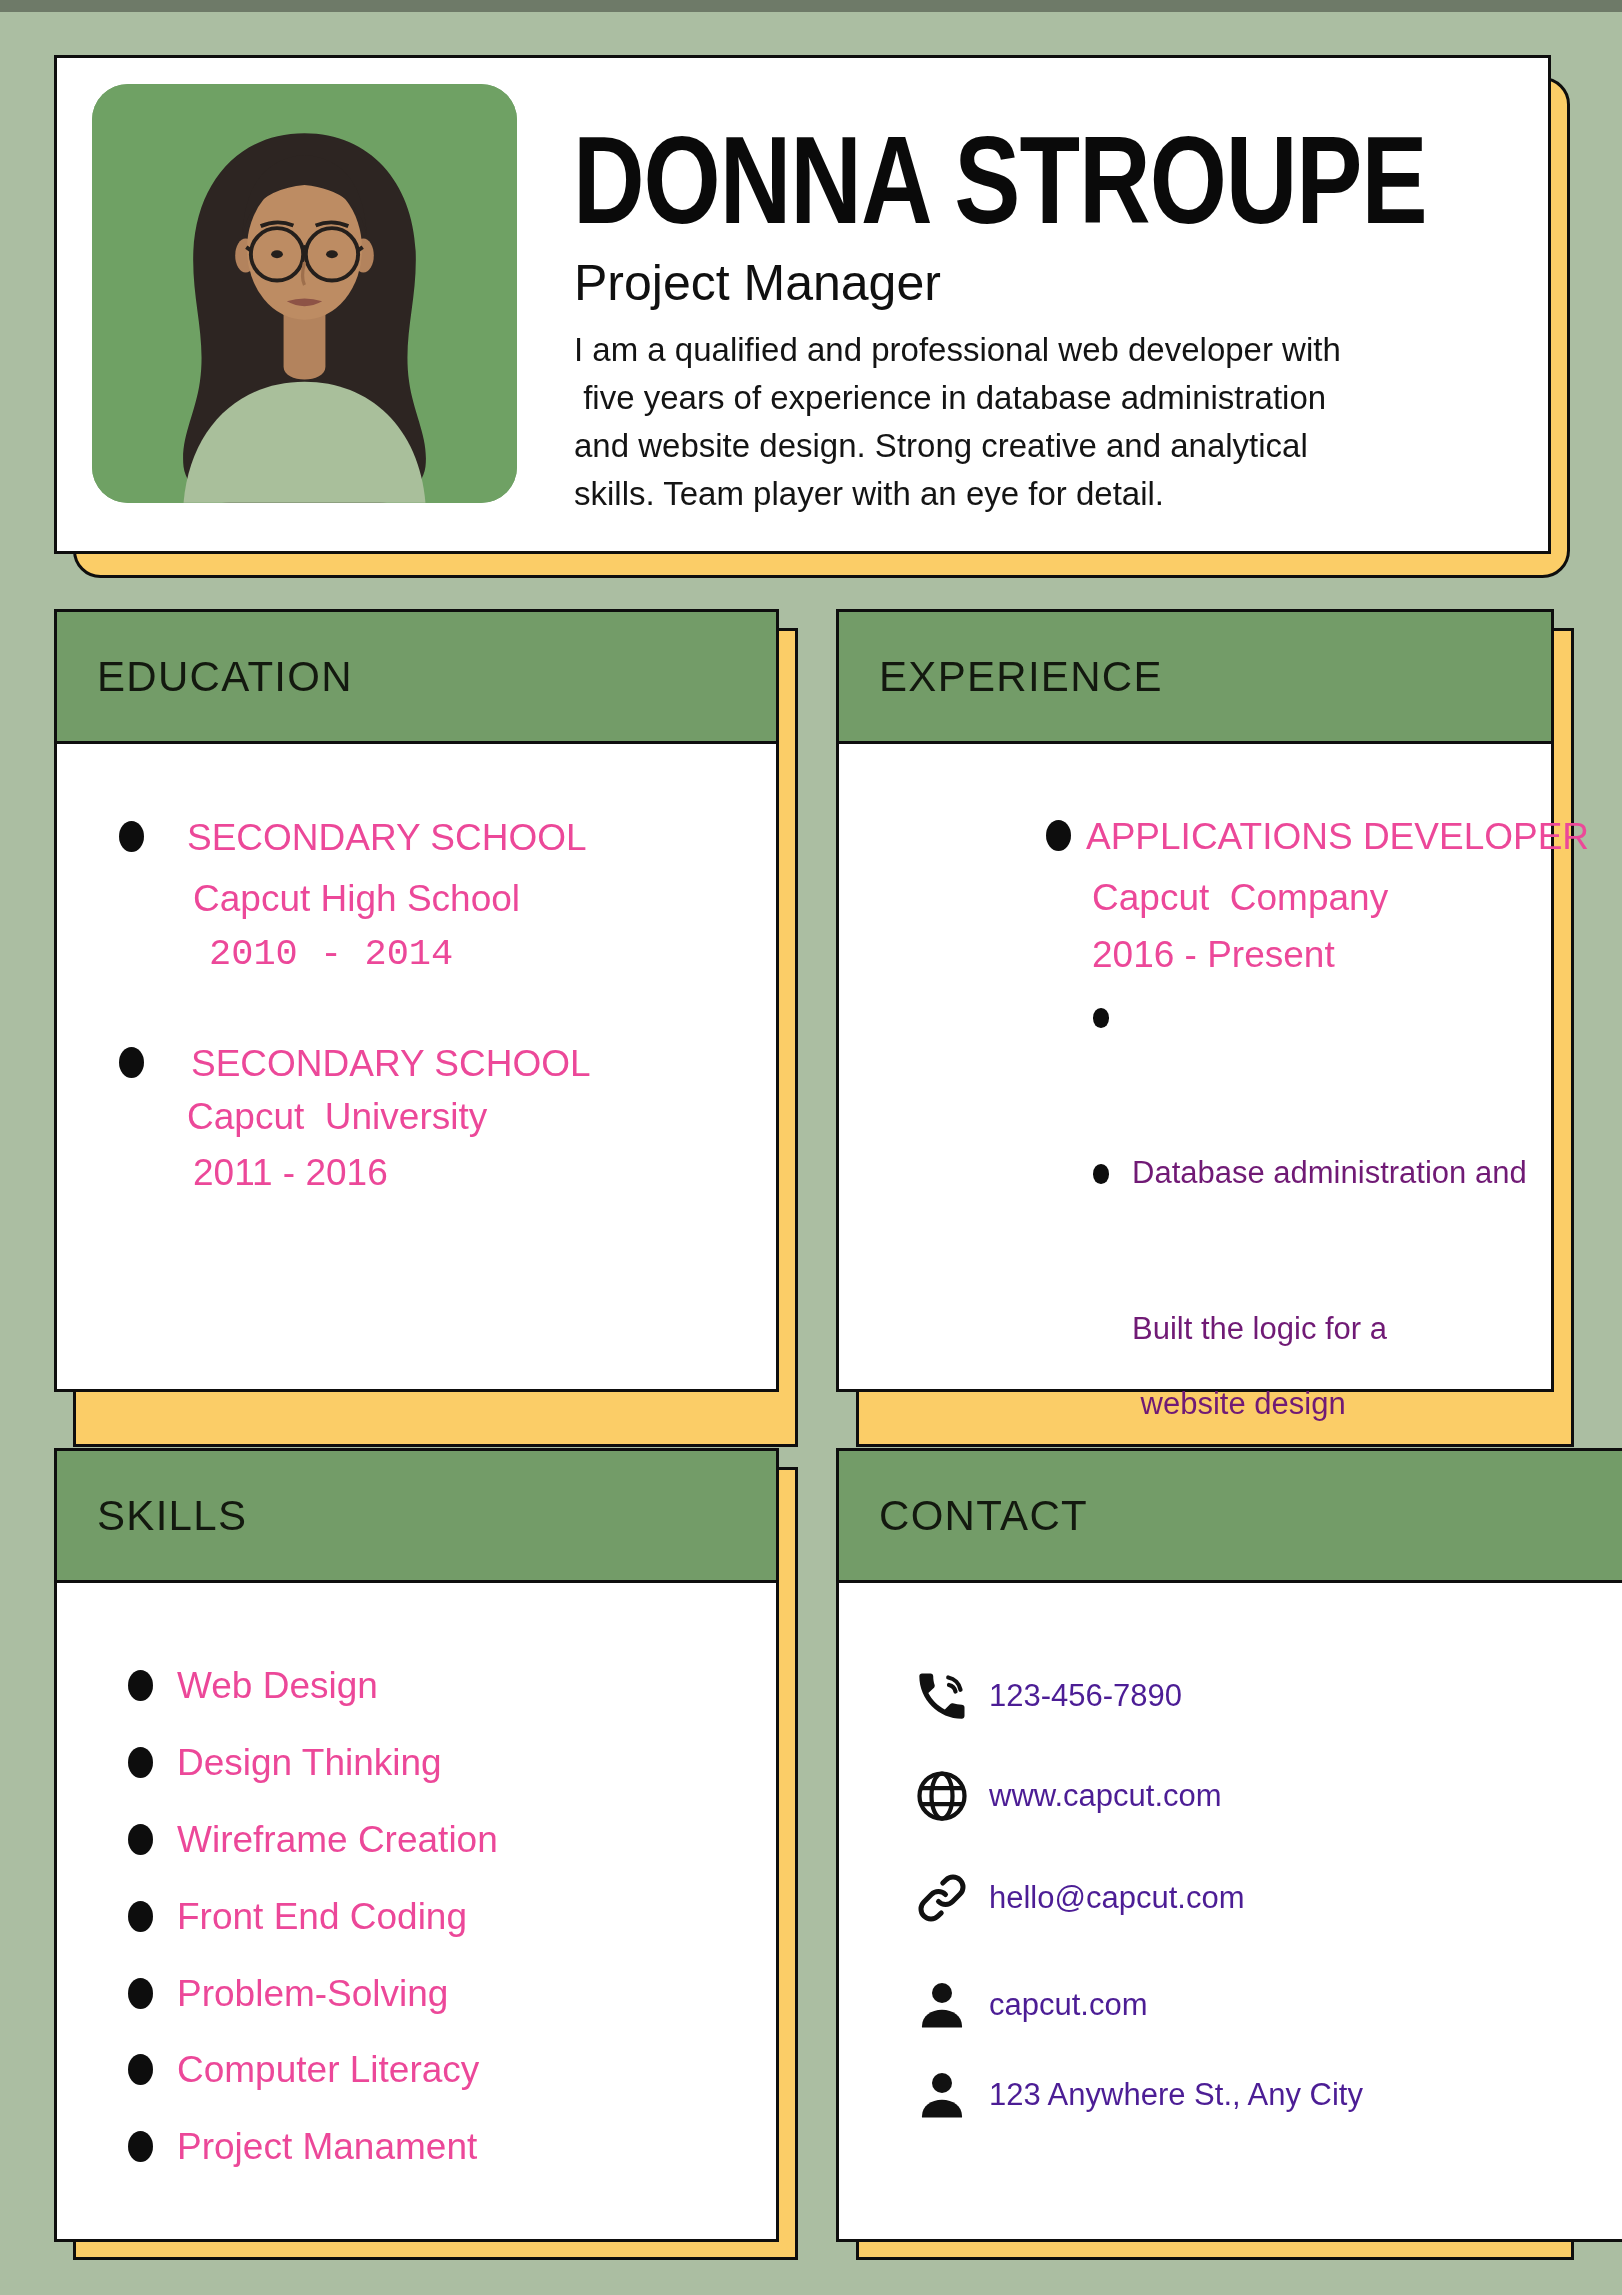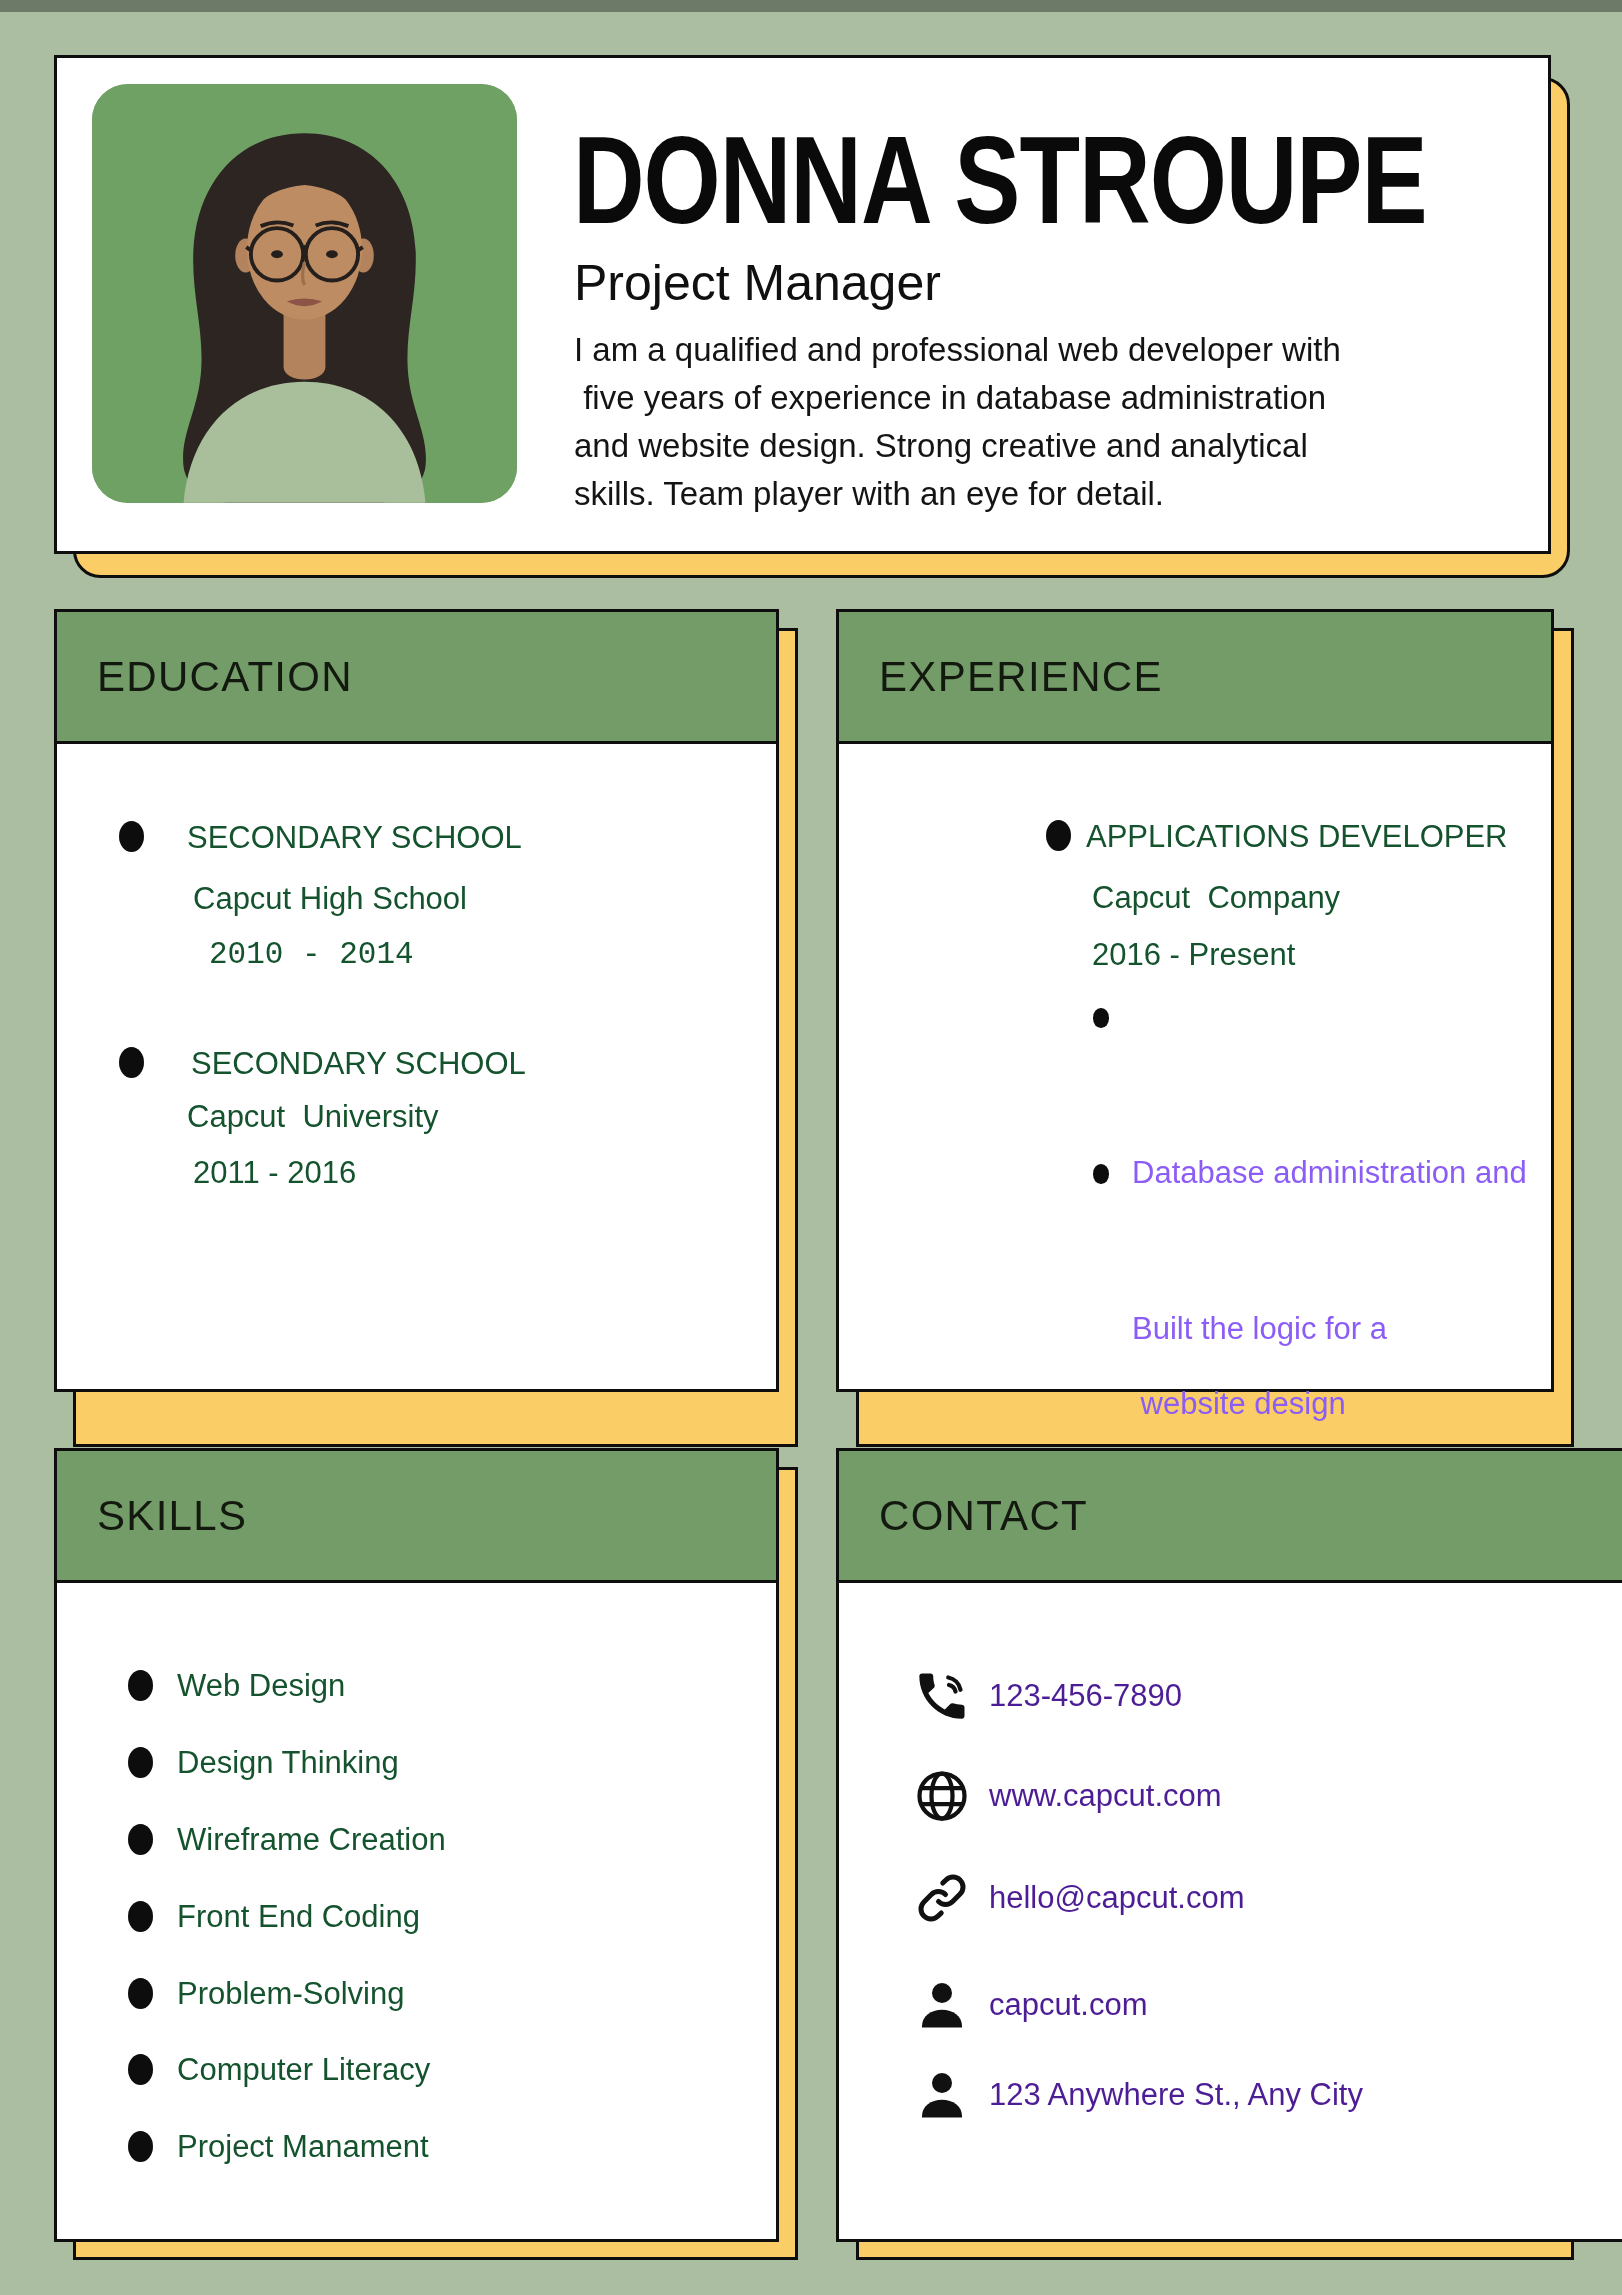--- a/index.html
+++ b/index.html
@@ -53,31 +53,31 @@
     position:absolute;left:517px;top:196px;
     font-size:50px;font-weight:400;white-space:pre;color:#101010;
   }
   .summary{
     position:absolute;left:517px;top:268px;
     font-size:33px;line-height:48px;
   }
   .summary div{white-space:pre;}
   .line{
     position:absolute;
-    font-size:31px;line-height:39px;white-space:pre;color:#14532d;
+    font-size:37px;line-height:39px;white-space:pre;color:#ec4899;
   }
   .dot{
     position:absolute;
     width:25px;height:31px;border-radius:50%;
     background:#0d0d0d;
   }
   .dot.small{width:15.7px;height:19.6px;}
   .hl{
     position:absolute;
-    font-size:31px;line-height:77px;white-space:pre;color:#8b5cf6;
+    font-size:31px;line-height:77px;white-space:pre;color:#701a75;
   }
   .crow{
     position:absolute;left:73px;
     display:flex;align-items:center;gap:17px;
     height:63px;
   }
   .cicon{width:60px;height:60px;flex:0 0 60px;}
   .cicon svg{display:block;width:100%;height:100%;}
   .ctext{font-size:31px;white-space:pre;color:#4c1d95;}
 </style>

